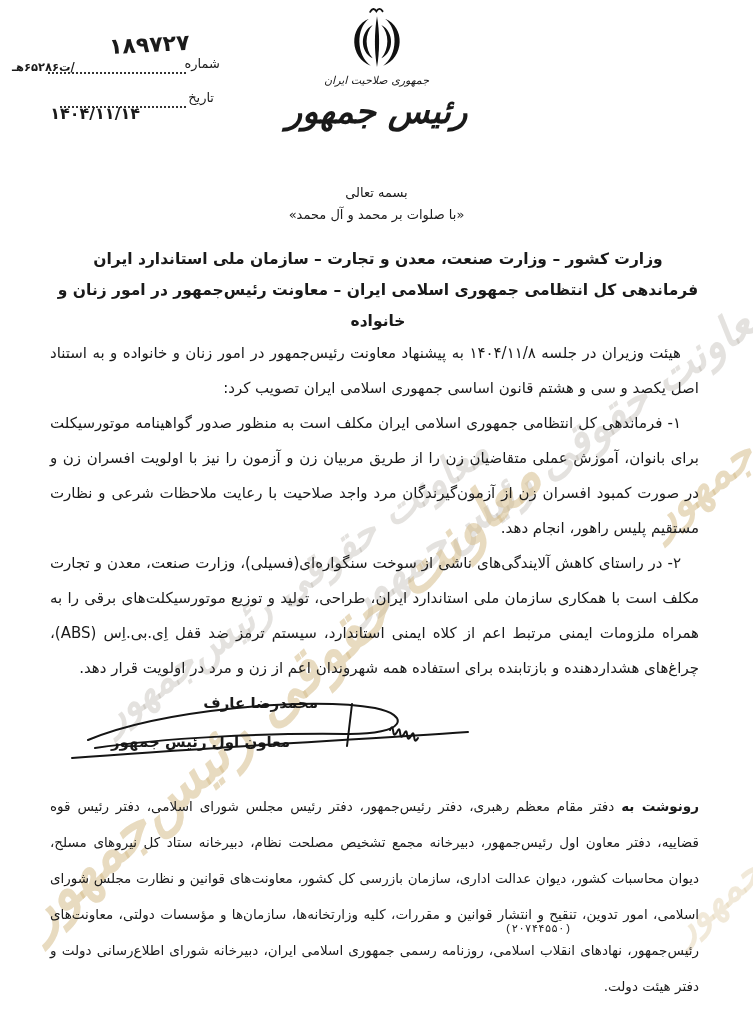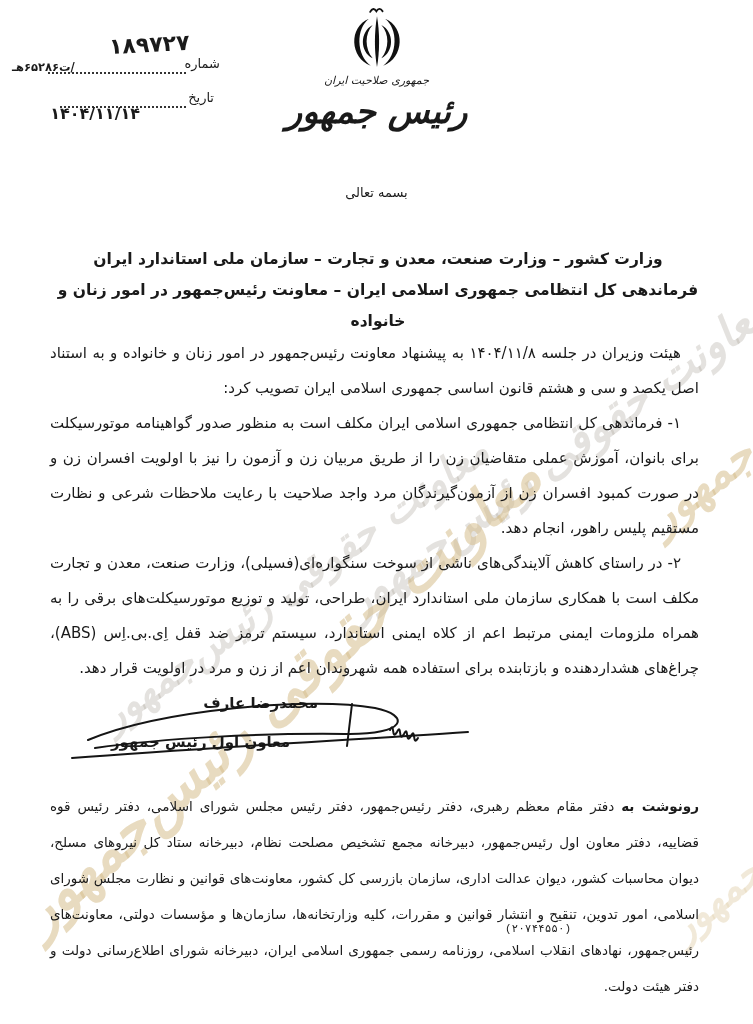--- a/index.html
+++ b/index.html
@@ -91,20 +91,21 @@
       <span class="ref-label" style="top:8px;right:0;">شماره</span>
       <span class="dotline" style="top:24px;right:34px;width:138px;"></span>
       <span class="num-suffix">/ت۶۵۲۸۶هـ</span>
       <span class="ref-label" style="top:42px;right:6px;">تاریخ</span>
       <span class="dotline" style="top:58px;right:34px;width:126px;"></span>
       <span class="hand-date">۱۴۰۴/۱۱/۱۴</span>
     </div>
 
     <div class="invocation">
       <div>بسمه تعالی</div>
+      <div>«با صلوات بر محمد و آل محمد»</div>
     </div>
 
     <div class="addressees">
       <div>وزارت کشور – وزارت صنعت، معدن و تجارت – سازمان ملی استاندارد ایران</div>
       <div>فرماندهی کل انتظامی جمهوری اسلامی ایران – معاونت رئیس‌جمهور در امور زنان و خانواده</div>
     </div>
 
     <div class="body-text">
       <p>هیئت وزیران در جلسه ۱۴۰۴/۱۱/۸ به پیشنهاد معاونت رئیس‌جمهور در امور زنان و خانواده و به استناد اصل یکصد و سی و هشتم قانون اساسی جمهوری اسلامی ایران تصویب کرد:</p>
       <p>۱- فرماندهی کل انتظامی جمهوری اسلامی ایران مکلف است به منظور صدور گواهینامه موتورسیکلت برای بانوان، آموزش عملی متقاضیان زن را از طریق مربیان زن و آزمون را نیز با اولویت افسران زن و در صورت کمبود افسران زن از آزمون‌گیرندگان مرد واجد صلاحیت با رعایت ملاحظات شرعی و نظارت مستقیم پلیس راهور، انجام دهد.</p>

